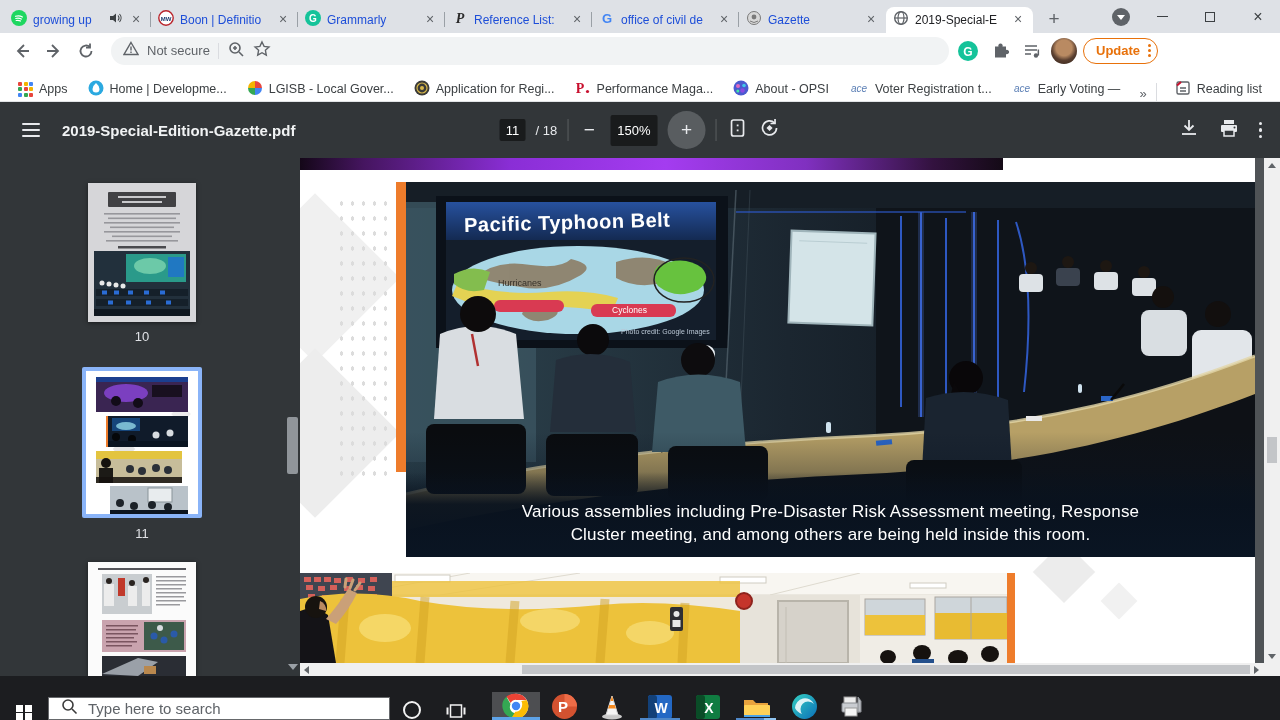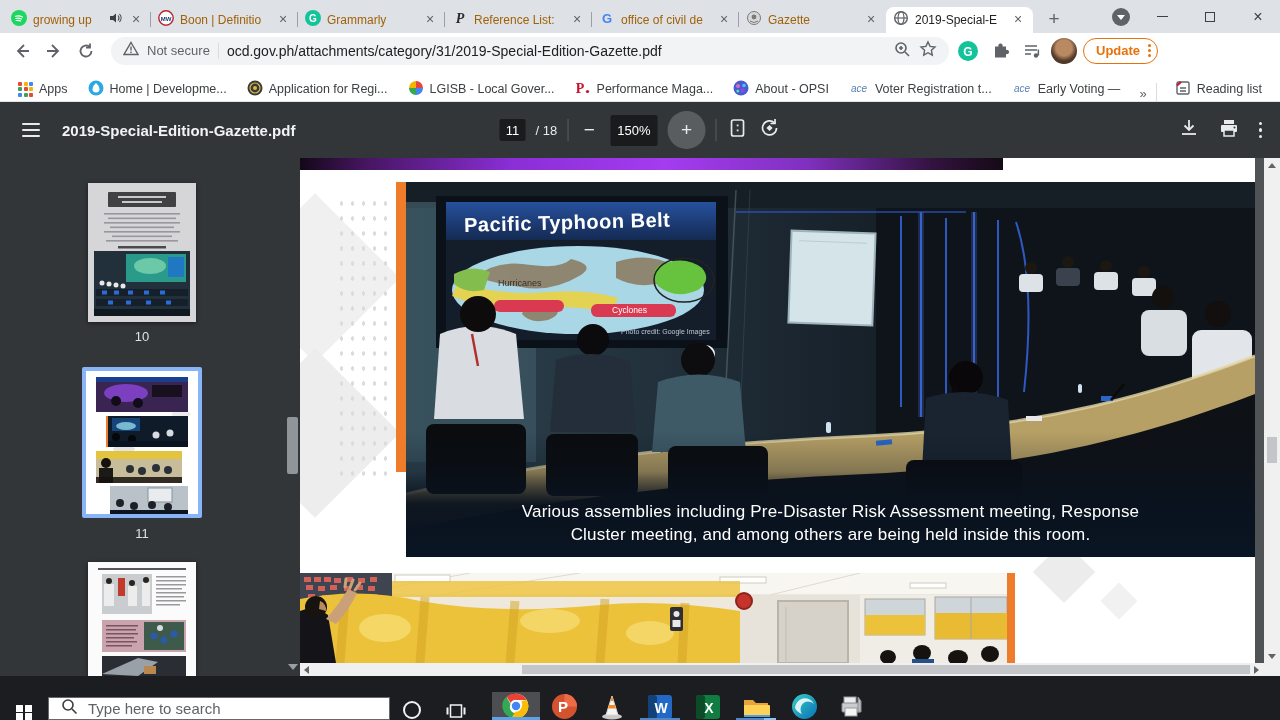--- a/index.html
+++ b/index.html
@@ -4,21 +4,21 @@
 <style>
 *{margin:0;padding:0;box-sizing:border-box}
 html,body{width:1280px;height:720px;overflow:hidden;font-family:"Liberation Sans",sans-serif;background:#fff}
 #screen{position:relative;width:1280px;height:720px}
 .abs{position:absolute}
 
 #tabstrip{left:0;top:0;width:1280px;height:33px;background:#dee1e6}
 .tab{position:absolute;top:7px;height:26px;width:147px;display:flex;align-items:center;padding:0 7px;gap:6px;cursor:default}
 .tab .sep{position:absolute;right:0;top:5px;width:1px;height:15px;background:#9aa0a6}
 .tab.active{background:#fff;border-radius:8px 8px 0 0;z-index:2}
-.ttl{flex:1;font-size:12px;color:#a16207;white-space:nowrap;overflow:hidden}
+.ttl{flex:1;font-size:12px;color:#1d4ed8;white-space:nowrap;overflow:hidden}
 .tab.active .ttl{color:#202124}
 .tclose{font-size:14px;color:#5f6368;width:16px;height:16px;line-height:15px;text-align:center;border-radius:8px}
 .newtab{position:absolute;left:1040px;top:6px;width:28px;height:28px;text-align:center;line-height:26px;font-size:19px;color:#5f6368}
 .tsearch{position:absolute;left:1112px;top:8px;width:18px;height:18px;border-radius:50%;background:#5f6368;display:flex;align-items:center;justify-content:center}
 .tsearch i{width:0;height:0;border-left:4px solid transparent;border-right:4px solid transparent;border-top:5px solid #fff}
 .winbtn{position:absolute;top:0;width:44px;height:33px;display:flex;align-items:center;justify-content:center;color:#3c4043}
 
 #toolbar{left:0;top:33px;width:1280px;height:35px;background:#fff;display:flex;align-items:center;padding:0 9px;gap:6px}
 .navbtn{width:26px;height:26px;display:flex;align-items:center;justify-content:center}
 #omnibox{flex:0 0 838px;height:28px;background:#f1f3f4;border-radius:14px;display:flex;align-items:center;padding:0 12px;gap:8px;margin-left:6px}
@@ -193,21 +193,20 @@
         </svg>
       </span>
     <div id="omnibox">
       <span><svg width="16" height="15">
             <path d="M8,1.5 L15,13.5 H1 z" fill="none" stroke="#5f6368" stroke-width="1.4"></path>
             <rect x="7.3" y="5.5" width="1.4" height="4" fill="#5f6368"></rect>
             <rect x="7.3" y="10.5" width="1.4" height="1.5" fill="#5f6368"></rect>
           </svg></span>
       <span class="sec">Not secure</span>
       <span class="div"></span>
-      <span class="url">ocd.gov.ph/attachments/category/31/2019-Special-Edition-Gazette.pdf</span>
       <span><svg width="18" height="18">
             <circle cx="8" cy="8" r="5" fill="none" stroke="#5f6368" stroke-width="1.6"></circle>
             <path d="M12,12 L16,16 M6,8 h4 M8,6 v4" stroke="#5f6368" stroke-width="1.6"></path>
           </svg></span>
       <span><svg width="18" height="18">
             <path d="M9,2 l2.1,4.4 4.9,.6 -3.6,3.3 .9,4.8 L9,12.7 4.7,15.1 5.6,10.3 2,7 6.9,6.4 z" fill="none" stroke="#5f6368" stroke-width="1.4"></path>
           </svg></span>
     </div>
     <span class="tbico">
         <svg width="20" height="20">
@@ -255,34 +254,34 @@
     </div>
     <div class="bmk">
       <span><svg width="16" height="16">
             <circle cx="8" cy="8" r="7.5" fill="#2ba9e0"></circle>
             <path d="M8,3 q3.5,3 3.5,6 a3.5,3.5 0 1 1 -7,0 Q4.5,6 8,3z" fill="#fff"></path>
           </svg></span>
       <span>Home | Developme...</span>
     </div>
     <div class="bmk">
       <span><svg width="16" height="16">
-            <circle cx="8" cy="8" r="7.5" fill="#3a3a38"></circle>
-            <circle cx="8" cy="8" r="5" fill="none" stroke="#d8b84a" stroke-width="1.2"></circle>
-            <circle cx="8" cy="8" r="2" fill="#d8b84a"></circle>
-          </svg></span>
-      <span>Application for Regi...</span>
-    </div>
-    <div class="bmk">
-      <span><svg width="16" height="16">
             <path d="M8,8 L8,1 A7,7 0 0 1 15,8 z" fill="#e8453c"></path>
             <path d="M8,8 L15,8 A7,7 0 0 1 8,15 z" fill="#4285f4"></path>
             <path d="M8,8 L8,15 A7,7 0 0 1 1,8 z" fill="#34a853"></path>
             <path d="M8,8 L1,8 A7,7 0 0 1 8,1 z" fill="#f4b400"></path>
           </svg></span>
       <span>LGISB - Local Gover...</span>
+    </div>
+    <div class="bmk">
+      <span><svg width="16" height="16">
+            <circle cx="8" cy="8" r="7.5" fill="#3a3a38"></circle>
+            <circle cx="8" cy="8" r="5" fill="none" stroke="#d8b84a" stroke-width="1.2"></circle>
+            <circle cx="8" cy="8" r="2" fill="#d8b84a"></circle>
+          </svg></span>
+      <span>Application for Regi...</span>
     </div>
     <div class="bmk">
       <span><svg width="16" height="16">
             <text x="5" y="13" font-size="14" font-weight="bold" font-family="Liberation Serif,serif" fill="#c8102e" text-anchor="middle">P</text>
             <circle cx="12.5" cy="11.5" r="1.6" fill="#c8102e"></circle>
           </svg></span>
       <span>Performance Maga...</span>
     </div>
     <div class="bmk">
       <span><svg width="16" height="16">

